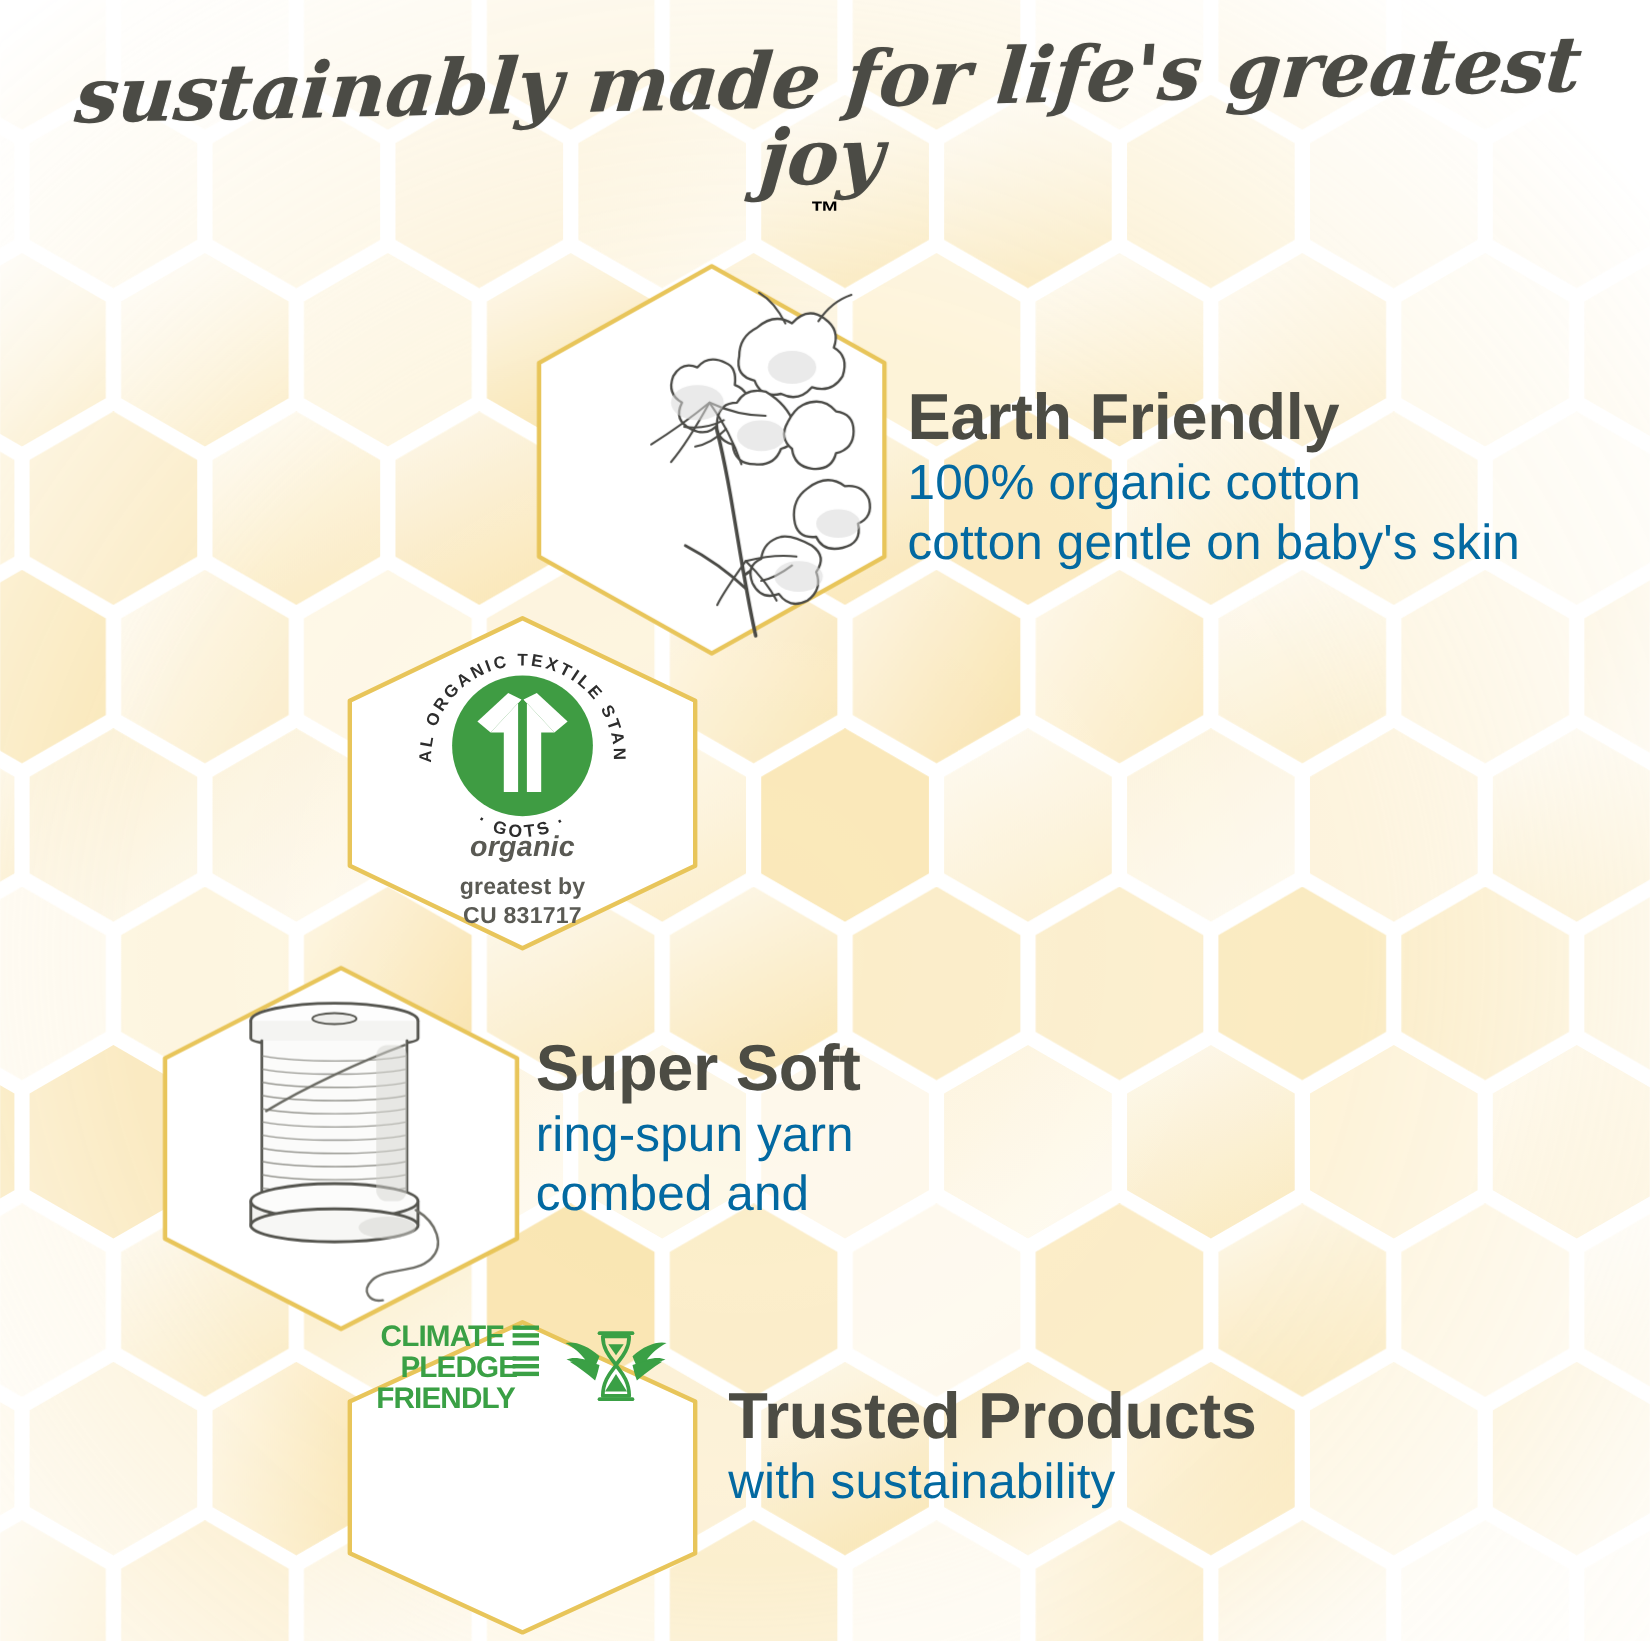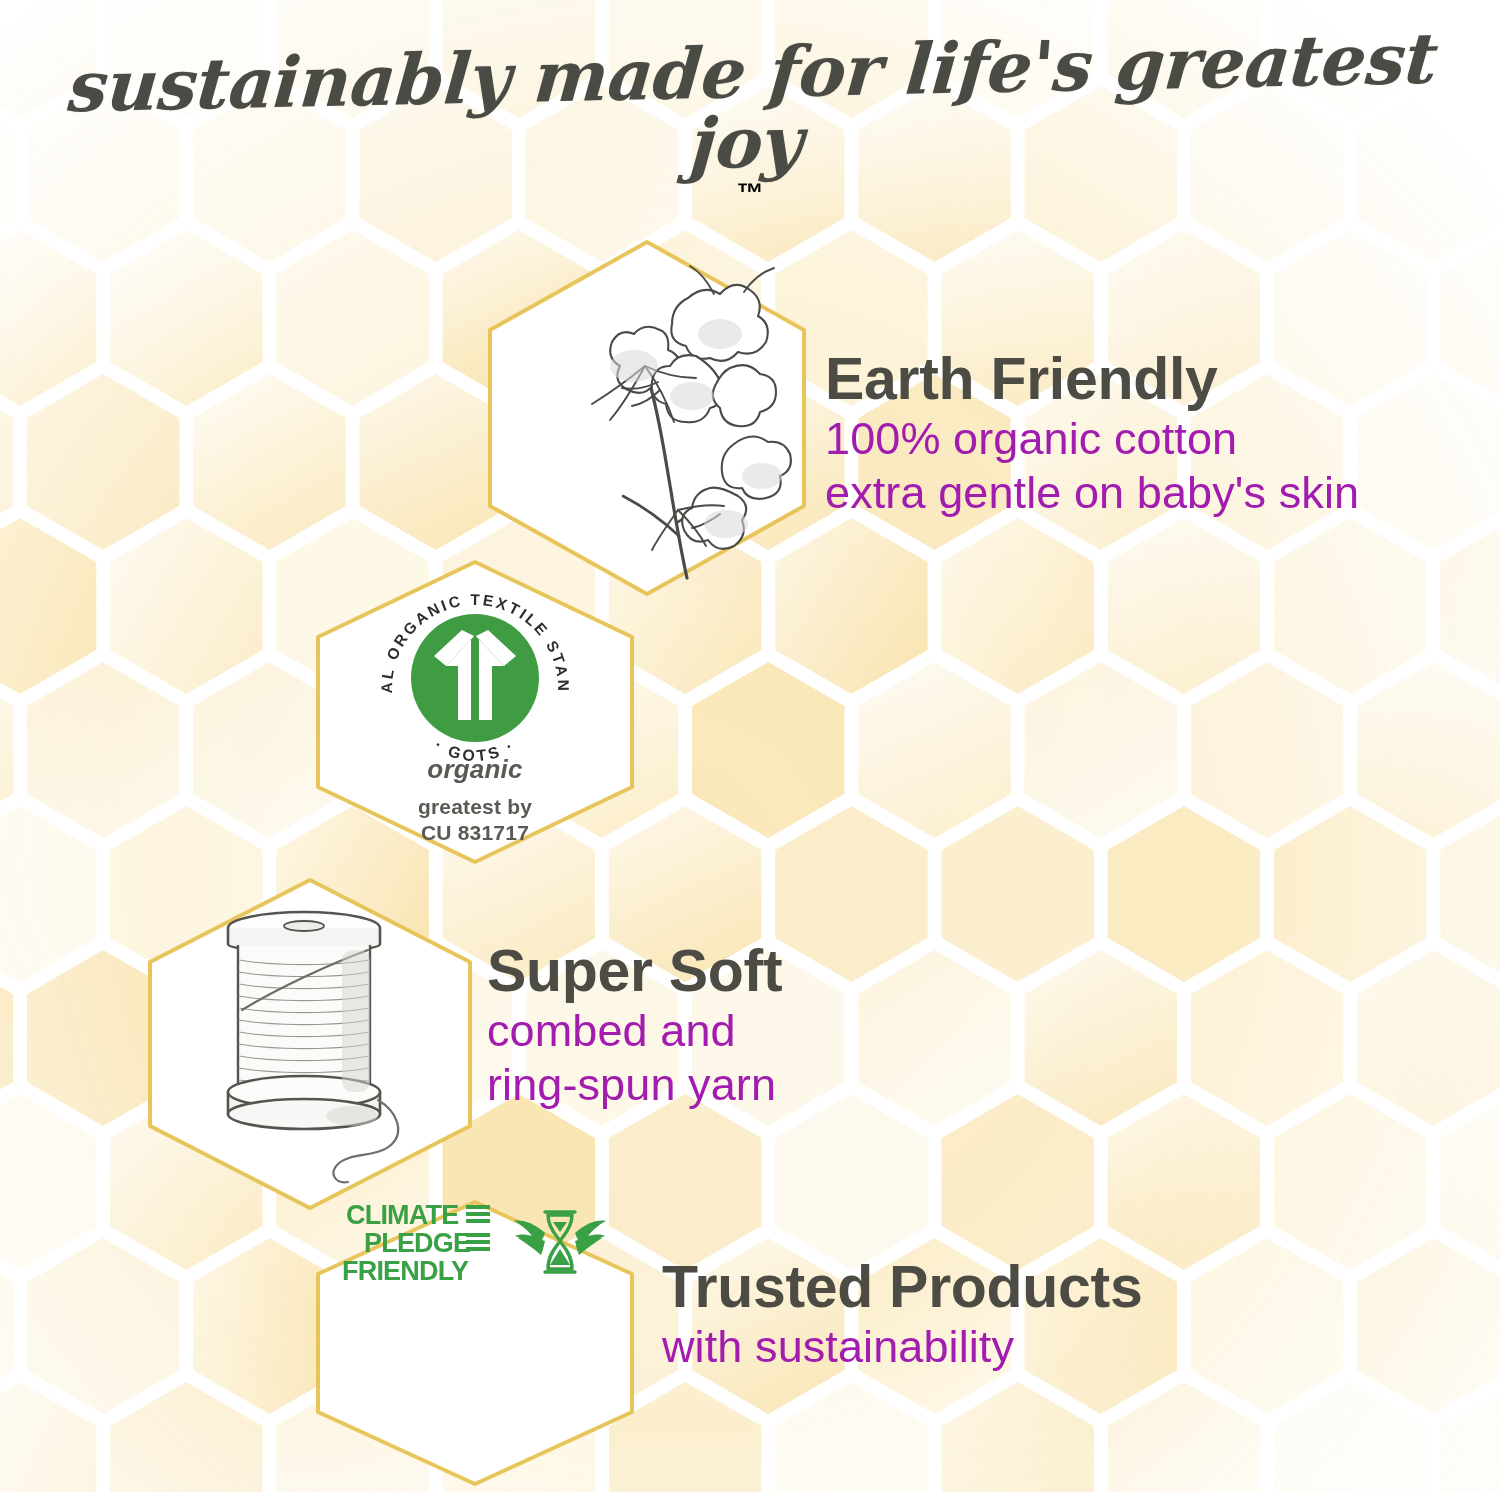--- a/index.html
+++ b/index.html
@@ -51,21 +51,21 @@
     font-size:59px;
     font-weight:700;
     color:#4c4c44;
     line-height:1.12;
     letter-spacing:-0.3px;
     white-space:nowrap;
   }
   .t-line {
     font-size:45px;
     font-weight:400;
-    color:#a21caf;
+    color:#0369a1;
     line-height:1.20;
     letter-spacing:0.1px;
     white-space:nowrap;
   }
 
   
   .gots-organic {
     font-size:26px; font-weight:700; color:#595953; text-align:center;
     letter-spacing:0.2px;
   }
@@ -274,21 +274,21 @@
         <ellipse cx="280" cy="238" rx="20" ry="13"></ellipse>
         <ellipse cx="244" cy="286" rx="22" ry="14"></ellipse>
       </g>
     </g>
   </svg>
 </div>
 
 <div class="tblock" style="left:825px; top:346px;">
   <div class="t-title">Earth Friendly</div>
   <div class="t-line">100% organic cotton</div>
-  <div class="t-line">extra gentle on baby's skin</div>
+  <div class="t-line">cotton gentle on baby's skin</div>
 </div>
 
 <div class="hexcard" style="left:310px; top:558px;">
   <svg width="330" height="308" viewBox="0 0 330 308" xmlns="http://www.w3.org/2000/svg">
     <polygon points="165,4 322,79 322,229 165,304 8,229 8,79" fill="#ffffff" stroke="#e8c55a" stroke-width="4" stroke-linejoin="round"></polygon>
   </svg>
   <div style="position:absolute; left:0; top:0; width:330px; height:308px;">
 
     <svg style="position:absolute; left:60px; top:22px;" width="210" height="196" viewBox="0 0 210 196" xmlns="http://www.w3.org/2000/svg">
       <defs>
@@ -354,22 +354,22 @@
       <g stroke="none" fill="#d5d5d0" opacity="0.5">
         <rect x="200" y="74" width="28" height="142" rx="10"></rect>
         <ellipse cx="210" cy="240" rx="26" ry="10"></ellipse>
       </g>
     </g>
   </svg>
 </div>
 
 <div class="tblock" style="left:487px; top:938px;">
   <div class="t-title">Super Soft</div>
+  <div class="t-line">ring-spun yarn</div>
   <div class="t-line">combed and</div>
-  <div class="t-line">ring-spun yarn</div>
 </div>
 
 <div class="hexcard" style="left:312px; top:1198px;">
   <svg width="326" height="290" viewBox="0 0 326 290" xmlns="http://www.w3.org/2000/svg">
     <polygon points="163,4 320,76 320,214 163,286 6,214 6,76" fill="#ffffff" stroke="#e8c55a" stroke-width="4" stroke-linejoin="round"></polygon>
   </svg>
   <div style="position:absolute; left:0; top:0; width:326px; height:290px; display:flex; align-items:flex-start; justify-content:center;">
     <div class="cpf-wrap">
       <svg width="152" height="92" viewBox="0 0 152 92" xmlns="http://www.w3.org/2000/svg">
         <g fill="#3aa045" font-family="'Liberation Sans',sans-serif" font-weight="700" font-size="27" letter-spacing="-0.8">

